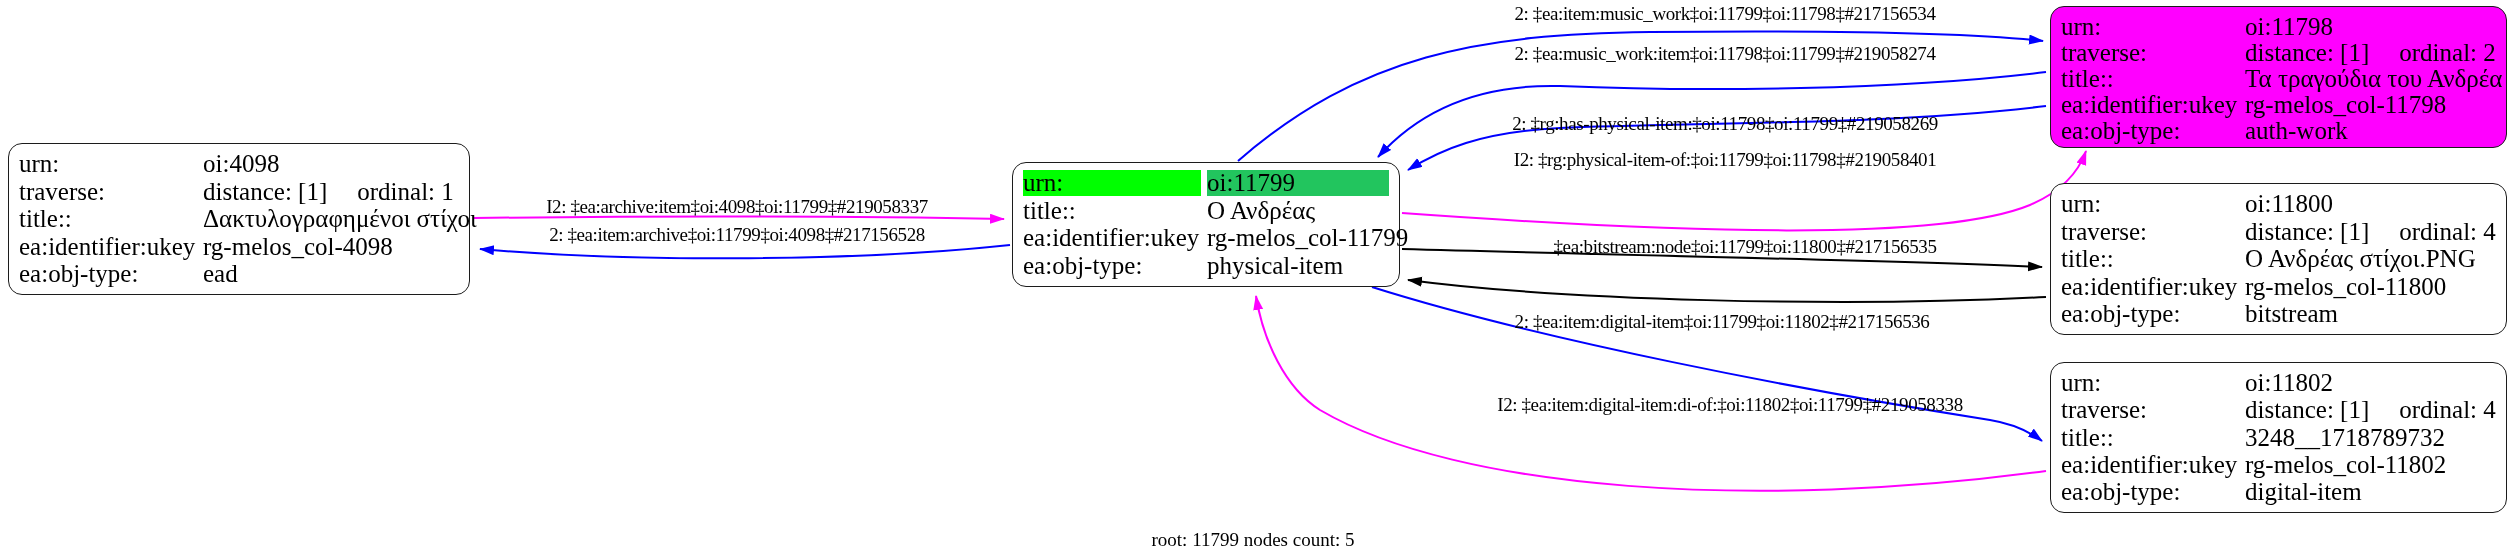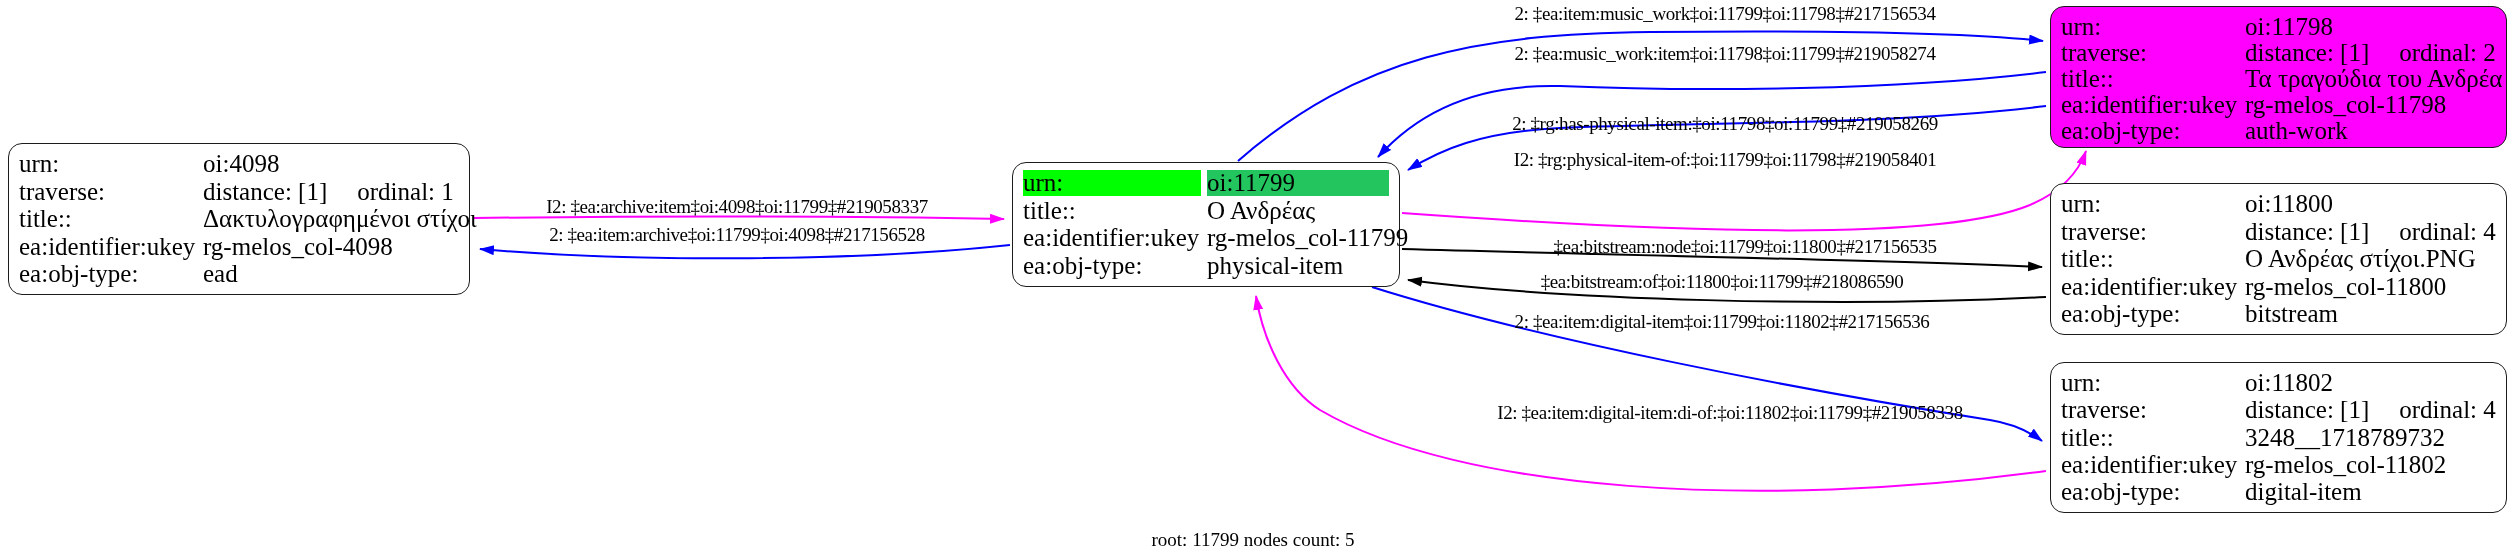--- a/index.html
+++ b/index.html
@@ -173,19 +173,18 @@
       </div>
   </div>
 
   <div class="elabel" style="left:1725px; top:14px;">2: ‡ea:item:music_work‡oi:11799‡oi:11798‡#217156534</div>
   <div class="elabel" style="left:1725px; top:54px;">2: ‡ea:music_work:item‡oi:11798‡oi:11799‡#219058274</div>
   <div class="elabel" style="left:1725px; top:104px;margin-top:20px;">2: ‡rg:has-physical-item:‡oi:11798‡oi:11799‡#219058269</div>
   <div class="elabel" style="left:1725px; top:160px;">I2: ‡rg:physical-item-of:‡oi:11799‡oi:11798‡#219058401</div>
   <div class="elabel" style="left:737px;  top:207px;">I2: ‡ea:archive:item‡oi:4098‡oi:11799‡#219058337</div>
   <div class="elabel" style="left:737px;  top:235px;">2: ‡ea:item:archive‡oi:11799‡oi:4098‡#217156528</div>
   <div class="elabel" style="left:1722px; top:247px;margin-left:23px;">‡ea:bitstream:node‡oi:11799‡oi:11800‡#217156535</div>
-  <div class="elabel" style="left:1722px; top:282px;">‡ea:bitstream:of‡oi:11800‡oi:11799‡#218086590</div>
   <div class="elabel" style="left:1722px; top:322px;text-align:right;">2: ‡ea:item:digital-item‡oi:11799‡oi:11802‡#217156536</div>
-  <div class="elabel" style="left:1730px; top:405px;margin-top:8px;">I2: ‡ea:item:digital-item:di-of:‡oi:11802‡oi:11799‡#219058338</div>
+  <div class="elabel" style="left:1730px; top:405px;">I2: ‡ea:item:digital-item:di-of:‡oi:11802‡oi:11799‡#219058338</div>
 
   <div class="footer" style="left:1253px; top:540px;">root: 11799 nodes count: 5</div>
 
 </div>
 
 </body></html>

